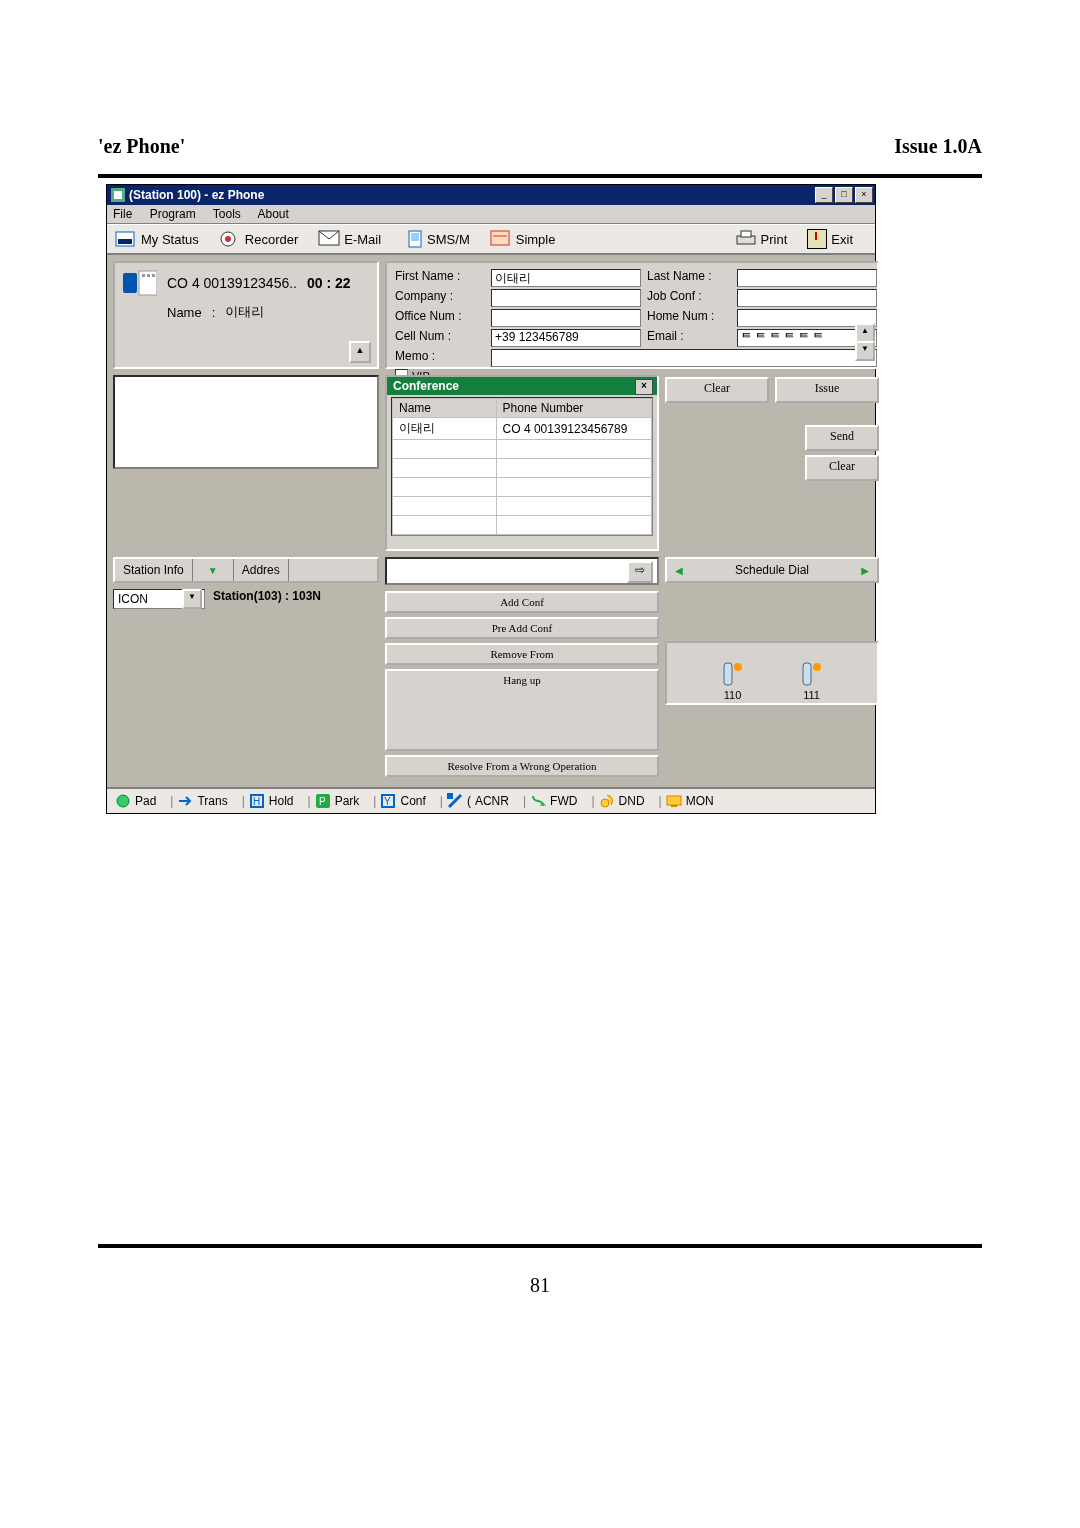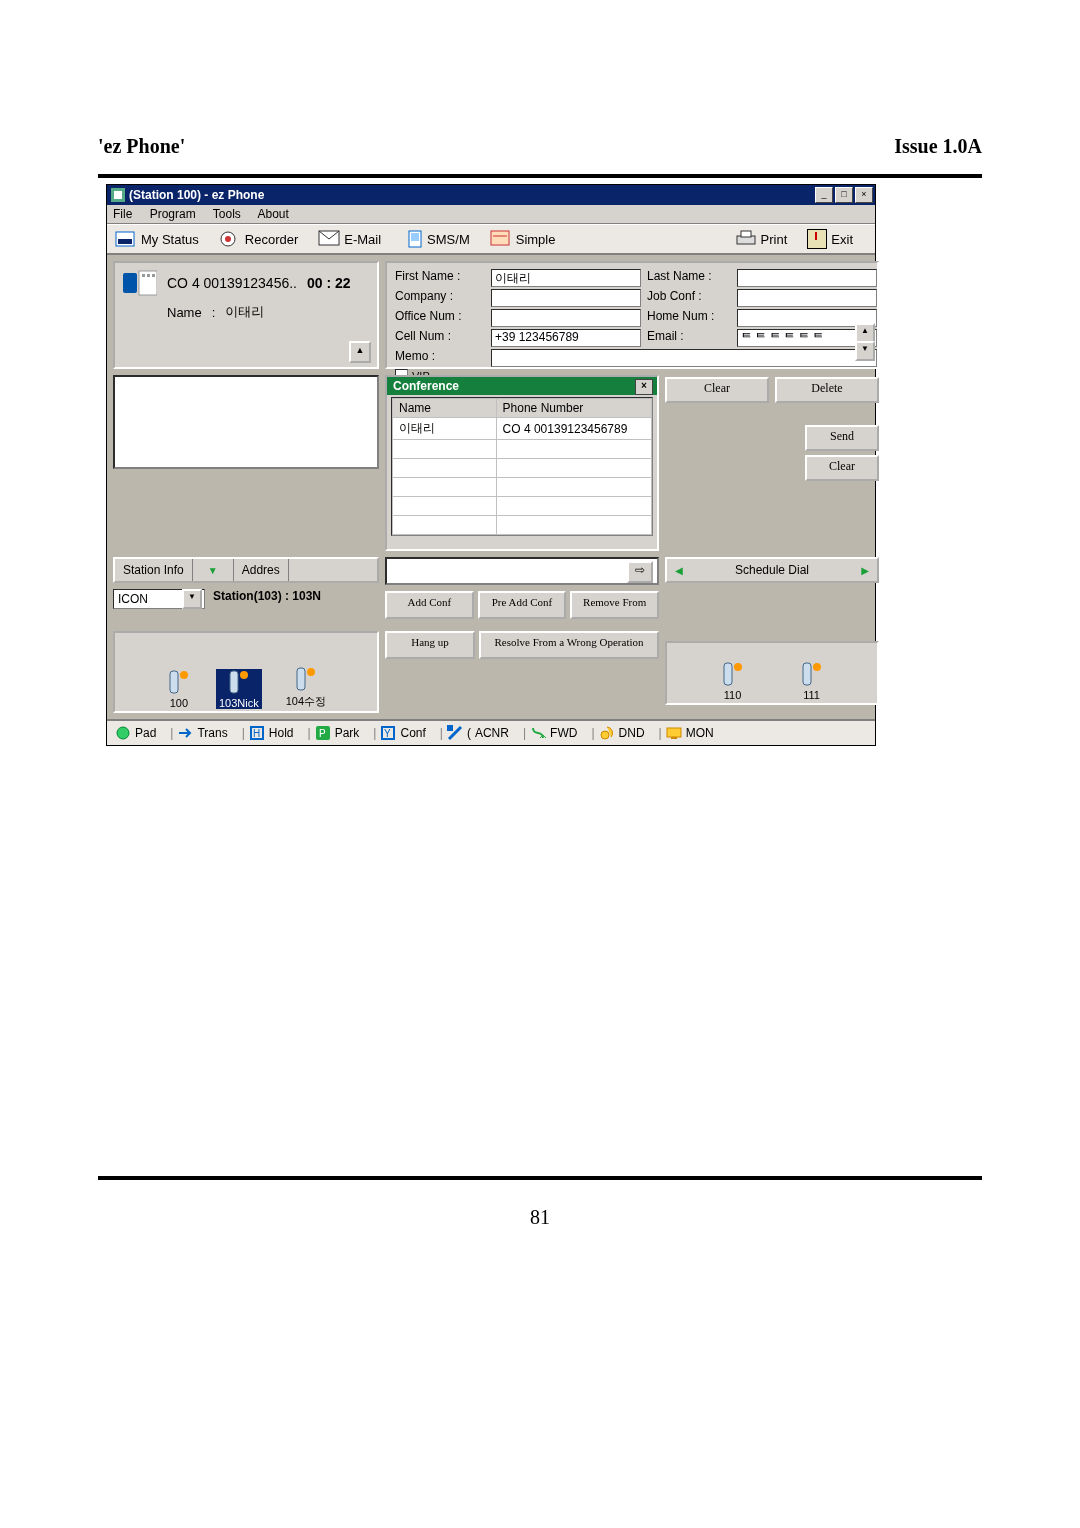--- a/index.html
+++ b/index.html
@@ -196,21 +196,21 @@
   }
   .sched-icons{
     margin-top:58px;height:58px;background:#d6d3ce;border:2px inset #fff;
     display:flex;gap:53px;align-items:flex-end;justify-content:center;padding-bottom:2px;
   }
 
   
   .conf-btns{grid-column:2;grid-row:3;}
   .arrow-panel{background:#fff;border:2px inset #808080;height:24px;margin-bottom:6px;position:relative;}
   .arrow-panel .arrow-btn{position:absolute;right:4px;top:2px;width:22px;height:18px;border:2px outset #fff;background:#d6d3ce;font:12px/14px Arial;text-align:center;}
-  .conf-btn-row{display:flex;gap:4px;margin-bottom:12px;}
+  .conf-btn-row{display:flex;gap:4px;margin-bottom:4px;flex-direction:column;}
   .conf-btn-row .btn{flex:1;padding:0 4px;white-space:nowrap;font-size:11px;height:24px;}
 
   
   .statusbar{
     background:#ece9e4;border-top:2px solid #808080;
     display:flex;align-items:center;gap:4px;padding:4px 8px;font-size:12px;
   }
   .sb-item{display:flex;align-items:center;gap:4px;margin-right:10px;}
   .sb-ico{width:16px;height:16px;display:inline-block;}
   .sb-sep{color:#808080;user-select:none;}
@@ -419,21 +419,21 @@
                   <td></td>
                 </tr>
           </tbody>
             </table>
         </div>
       </div>
 
       <div class="cmd-col">
         <div style="display:flex;gap:6px;">
           <div class="btn" style="flex:1;">Clear</div>
-          <div class="btn" style="flex:1;">Delete</div>
+          <div class="btn" style="flex:1;">Issue</div>
         </div>
         <div style="height:14px;"></div>
         <div class="btn" style="width:70px;align-self:flex-end;">Send</div>
         <div class="btn" style="width:70px;align-self:flex-end;">Clear</div>
       </div>
 
       <div class="stationinfo-row">
         <div class="si-head">
           <div>Station Info</div>
           <div style="flex:0 0 24px;justify-content:center;">
@@ -441,43 +441,20 @@
             </div>
           <div>Addres</div>
         </div>
         <div style="display:flex;align-items:center;">
           <div class="combo" style="width:84px;">
             <span>ICON</span>
               <span class="dd">▼</span>
           </div>
           <span class="si-status">Station(103) :  103N</span>
         </div>
-        <div class="station-icons">
-          <div class="st-ico">
-            <svg class="phone-svg">
-                <rect x="4" y="2" width="8" height="22" rx="3" fill="#cde" stroke="#468"></rect>
-                <circle cx="18" cy="6" r="4" fill="#f90"></circle>
-              </svg>
-            <span>100</span>
-          </div>
-          <div class="st-ico sel">
-            <svg class="phone-svg">
-                <rect x="4" y="2" width="8" height="22" rx="3" fill="#cde" stroke="#468"></rect>
-                <circle cx="18" cy="6" r="4" fill="#f90"></circle>
-              </svg>
-            <span>103Nick</span>
-          </div>
-          <div class="st-ico">
-            <svg class="phone-svg">
-                <rect x="4" y="2" width="8" height="22" rx="3" fill="#cde" stroke="#468"></rect>
-                <circle cx="18" cy="6" r="4" fill="#f90"></circle>
-              </svg>
-            <span>104수정</span>
-          </div>
-        </div>
       </div>
 
       <div class="conf-btns">
         <div class="arrow-panel">
           <div class="arrow-btn">⇨</div>
         </div>
         <div class="conf-btn-row">
           <div class="btn">Add Conf</div>
           <div class="btn">Pre Add Conf</div>
           <div class="btn">Remove From</div>

